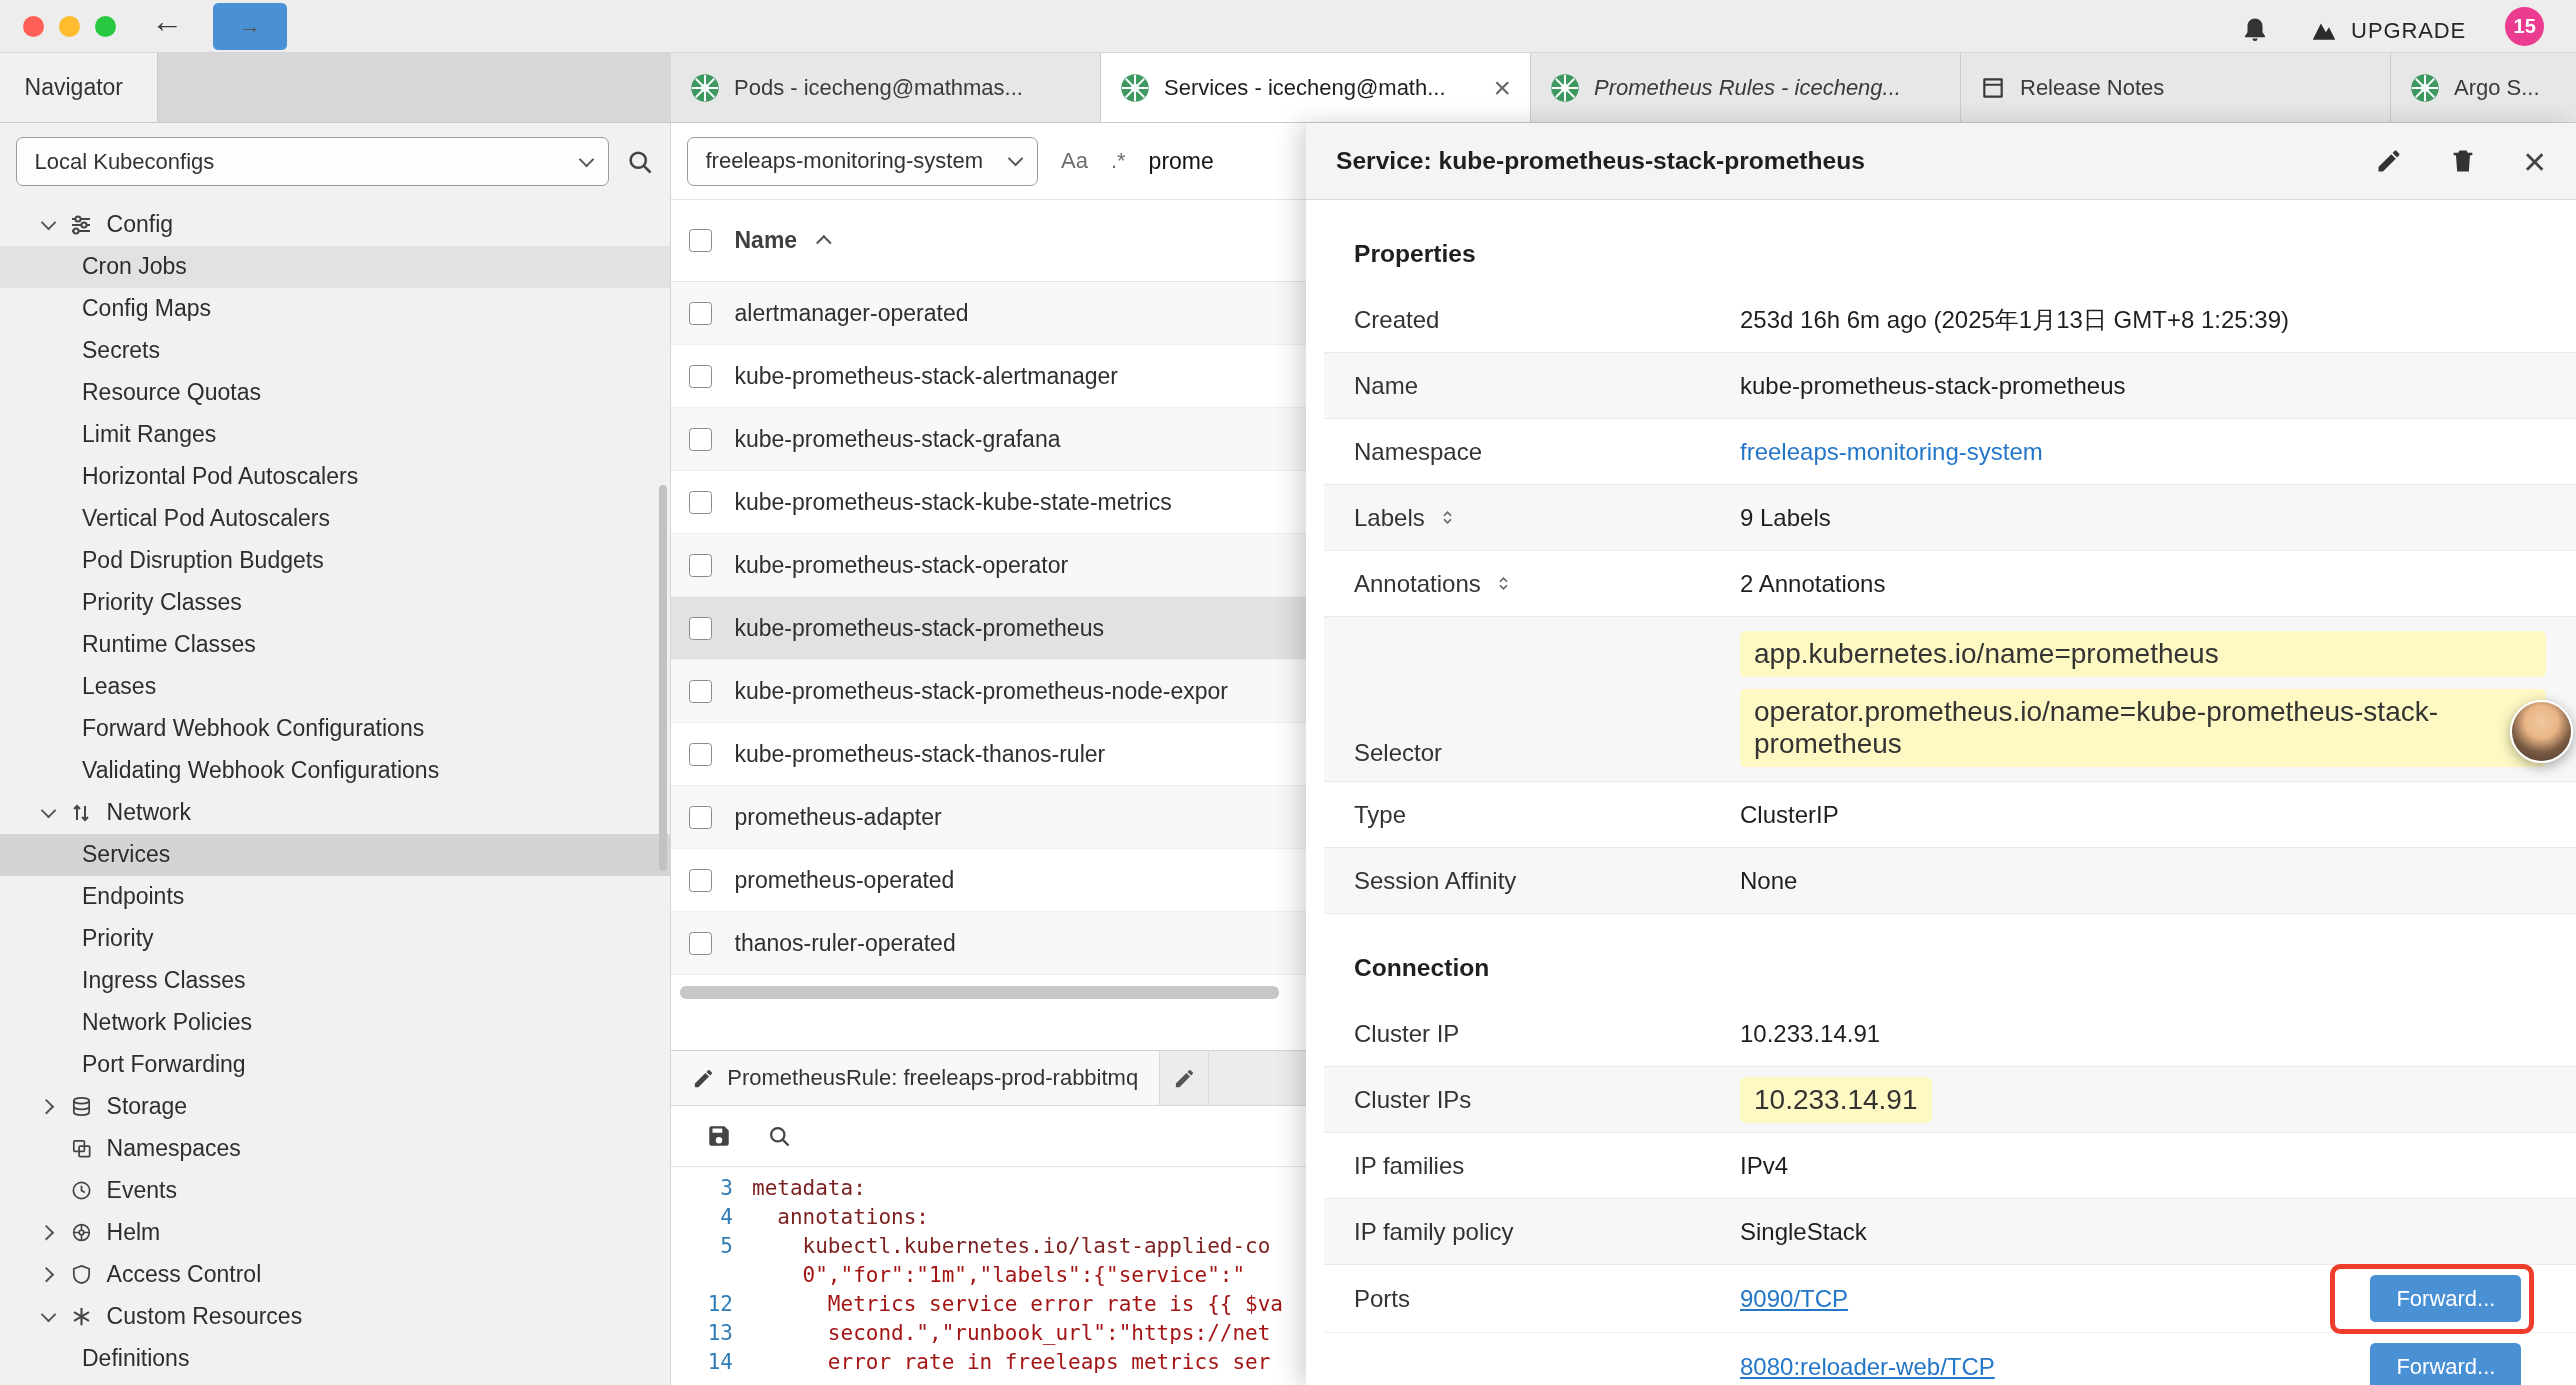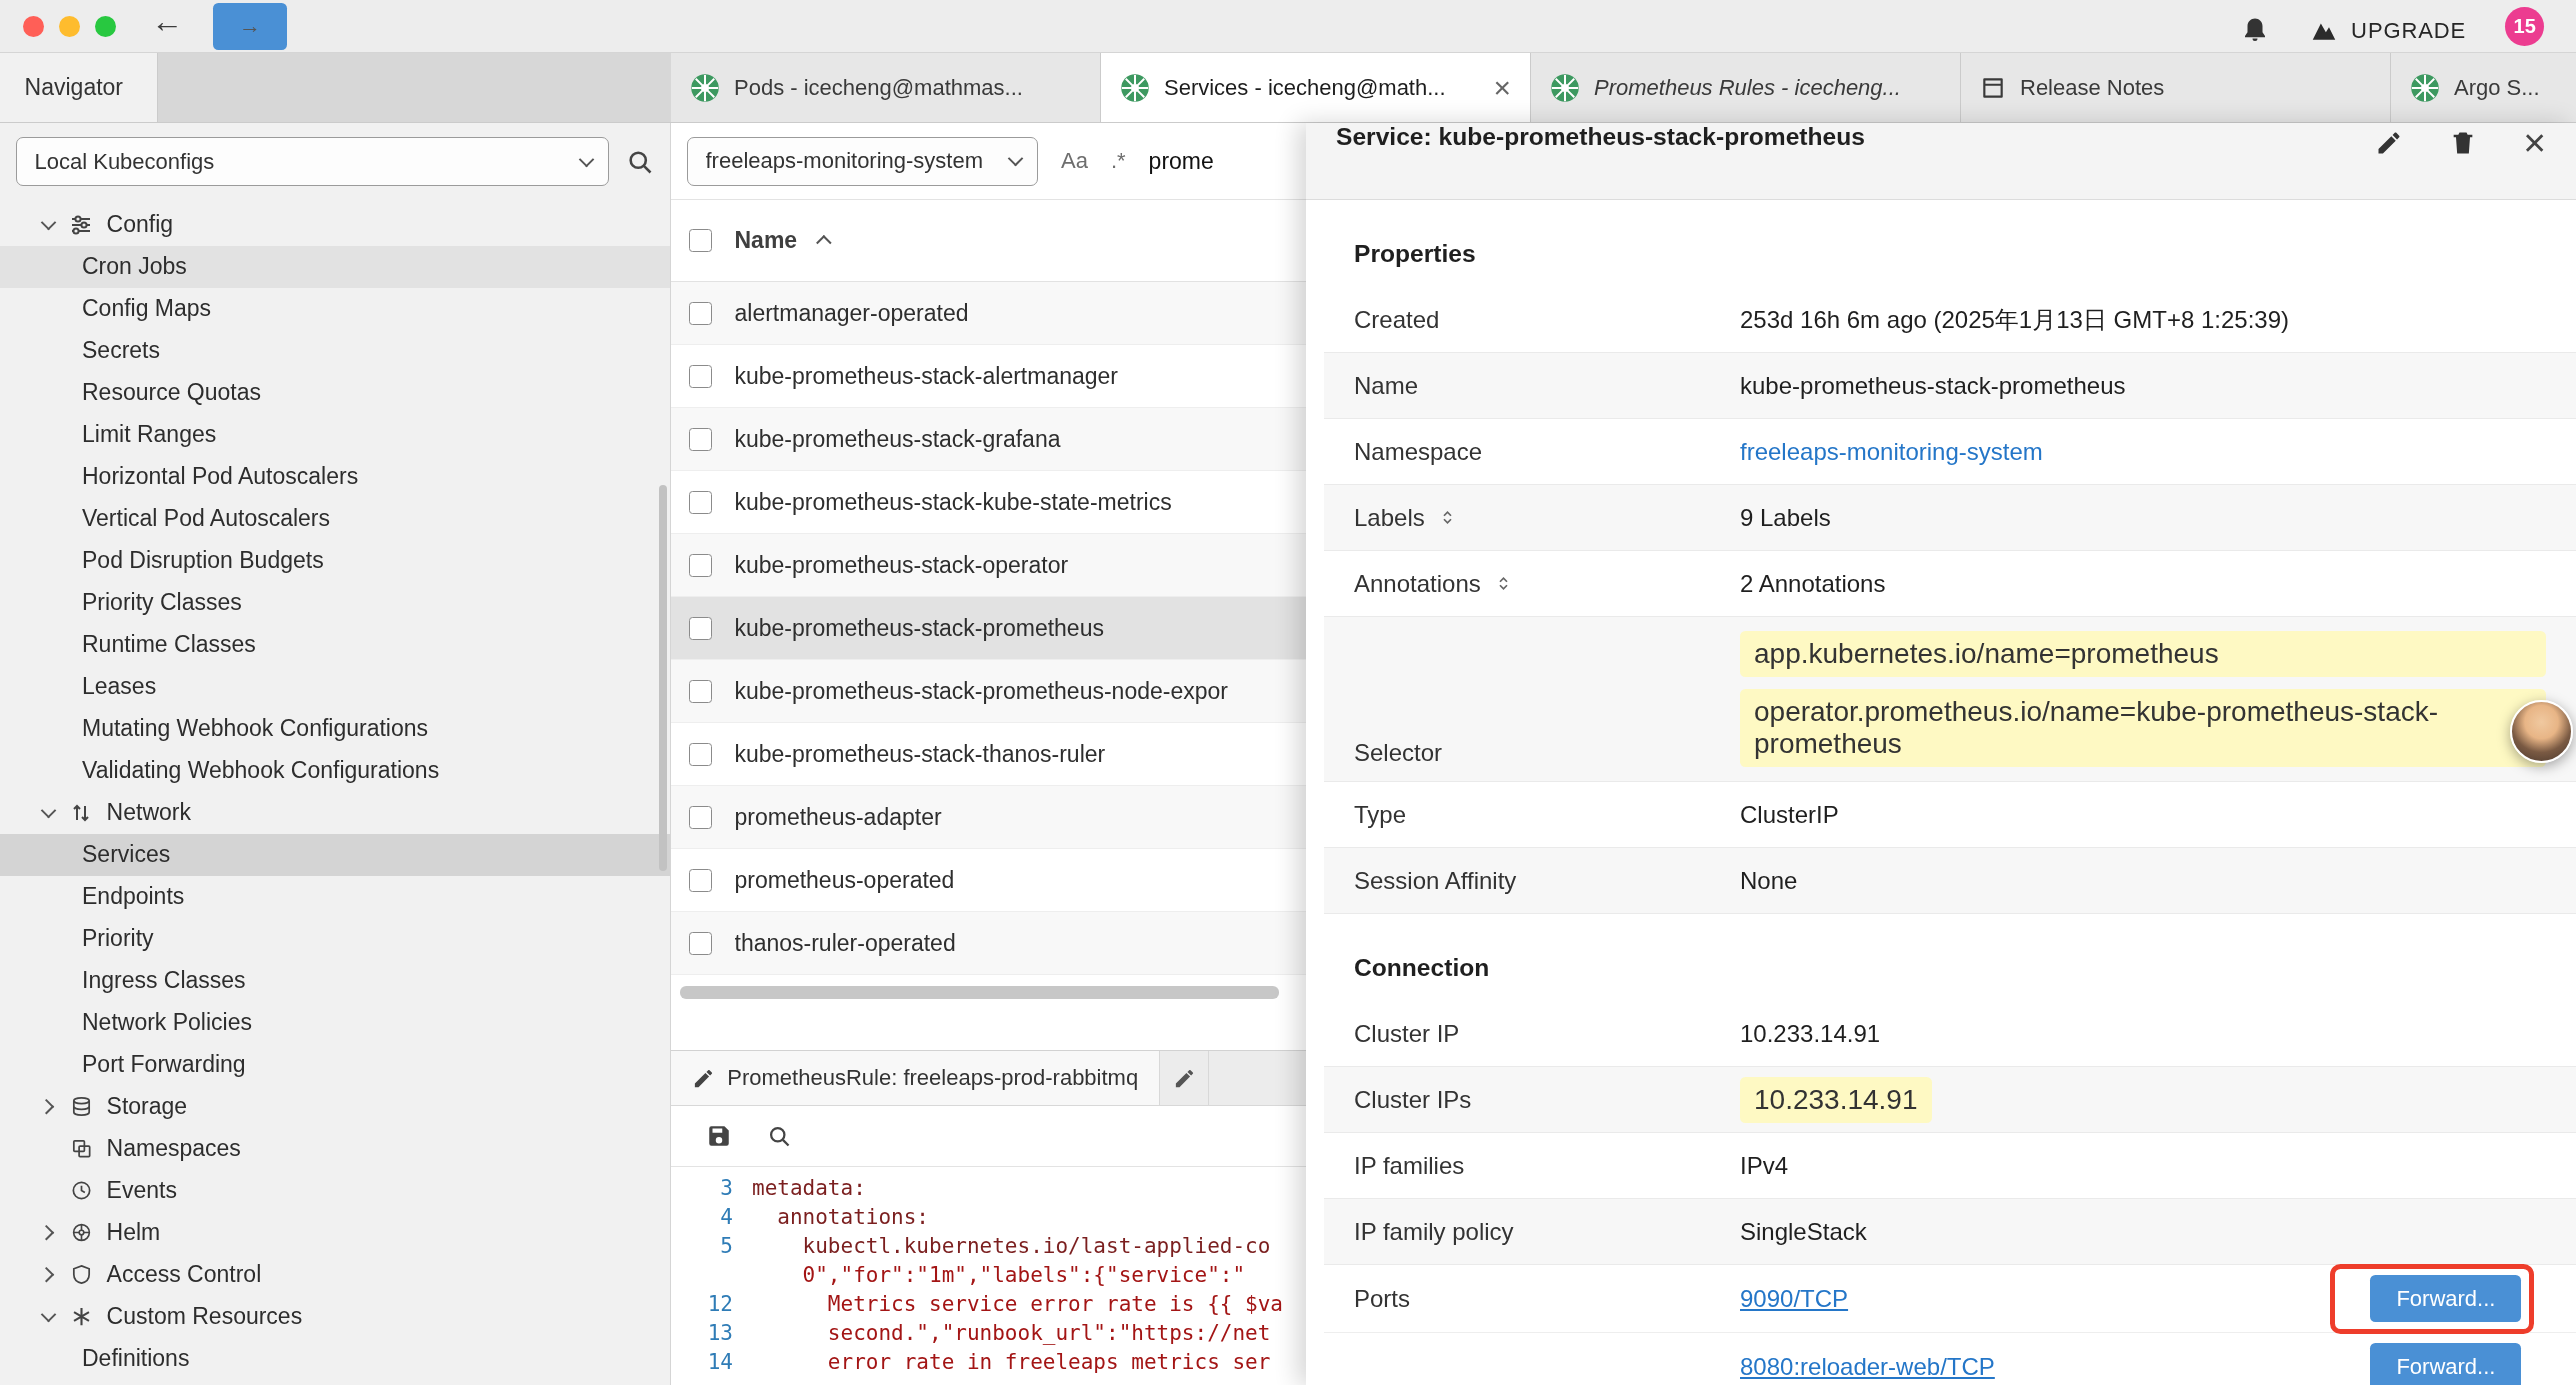--- a/index.html
+++ b/index.html
@@ -92,21 +92,21 @@
   .gutter div { height:29px; line-height:29px; }
   .code { flex:1; overflow:hidden; }
   .code div { height:29px; line-height:29px; white-space:pre; }
   .code .k { color:#7b1f1f; }
   .code .s { color:#a31515; }
 
   
   .detail { flex:1; background:#fff; position:relative; z-index:5;
             box-shadow:-8.8px 0 23px rgba(0,0,0,0.16); display:flex; flex-direction:column; overflow:hidden; }
   .dheader { height:77px; flex:none; background:#f4f4f4; border-bottom:0.9px solid #dcdcdc;
-             display:flex; align-items:flex-start; padding:0 30px; }
+             display:flex; align-items:center; padding:0 30px; }
   .dtitle { font-weight:700; font-size:24.6px; color:#1f1f1f; }
   .dactions { margin-left:auto; display:flex; align-items:center; gap:46px; color:#333; }
   .dclose { font-size:39px; color:#444; line-height:1; }
   .dbody { flex:1; overflow:hidden;padding-left:18px; }
   .sectitle { font-weight:700; font-size:24.6px; color:#1f1f1f; margin:40px 30px 19px 30px; }
   .prows .prow:nth-child(even) { background:#f7f7f7; }
   .prow { min-height:66px; display:flex; align-items:center; padding:0 30px; border-bottom:0.9px solid #eaeaea; }
   .plabel { width:386px; flex:none; color:#333; display:flex; align-items:center; gap:12.3px; }
   .pvalue { color:#1f1f1f; }
   .link { color:#2476c8; }
@@ -281,21 +281,21 @@
       <div class="titem">
           <span>Priority Classes</span>
         </div>
       <div class="titem">
           <span>Runtime Classes</span>
         </div>
       <div class="titem">
           <span>Leases</span>
         </div>
       <div class="titem">
-          <span>Mutating Webhook Configurations</span>
+          <span>Forward Webhook Configurations</span>
         </div>
       <div class="titem">
           <span>Validating Webhook Configurations</span>
         </div>
 
       <div class="titem top">
         <span class="chevslot">
             <span class="chev d"></span>
           </span>
         <span class="ticon">

